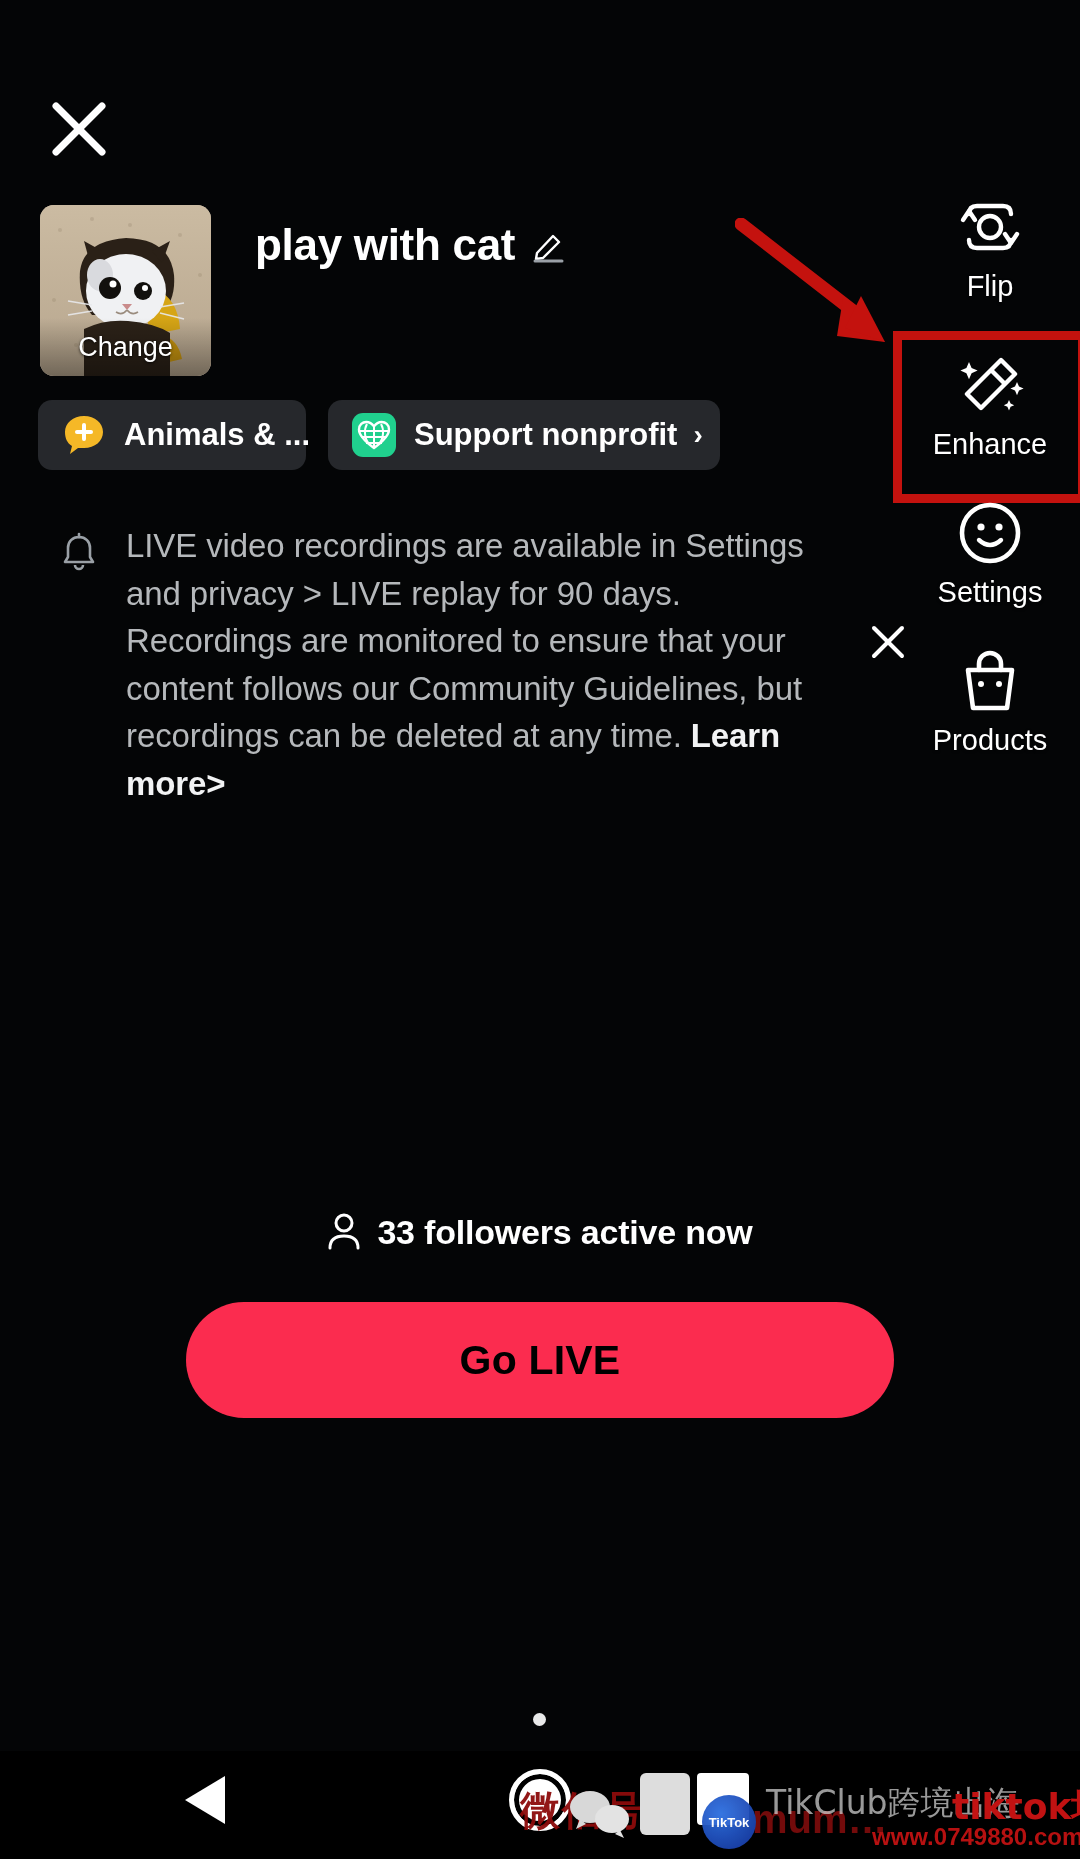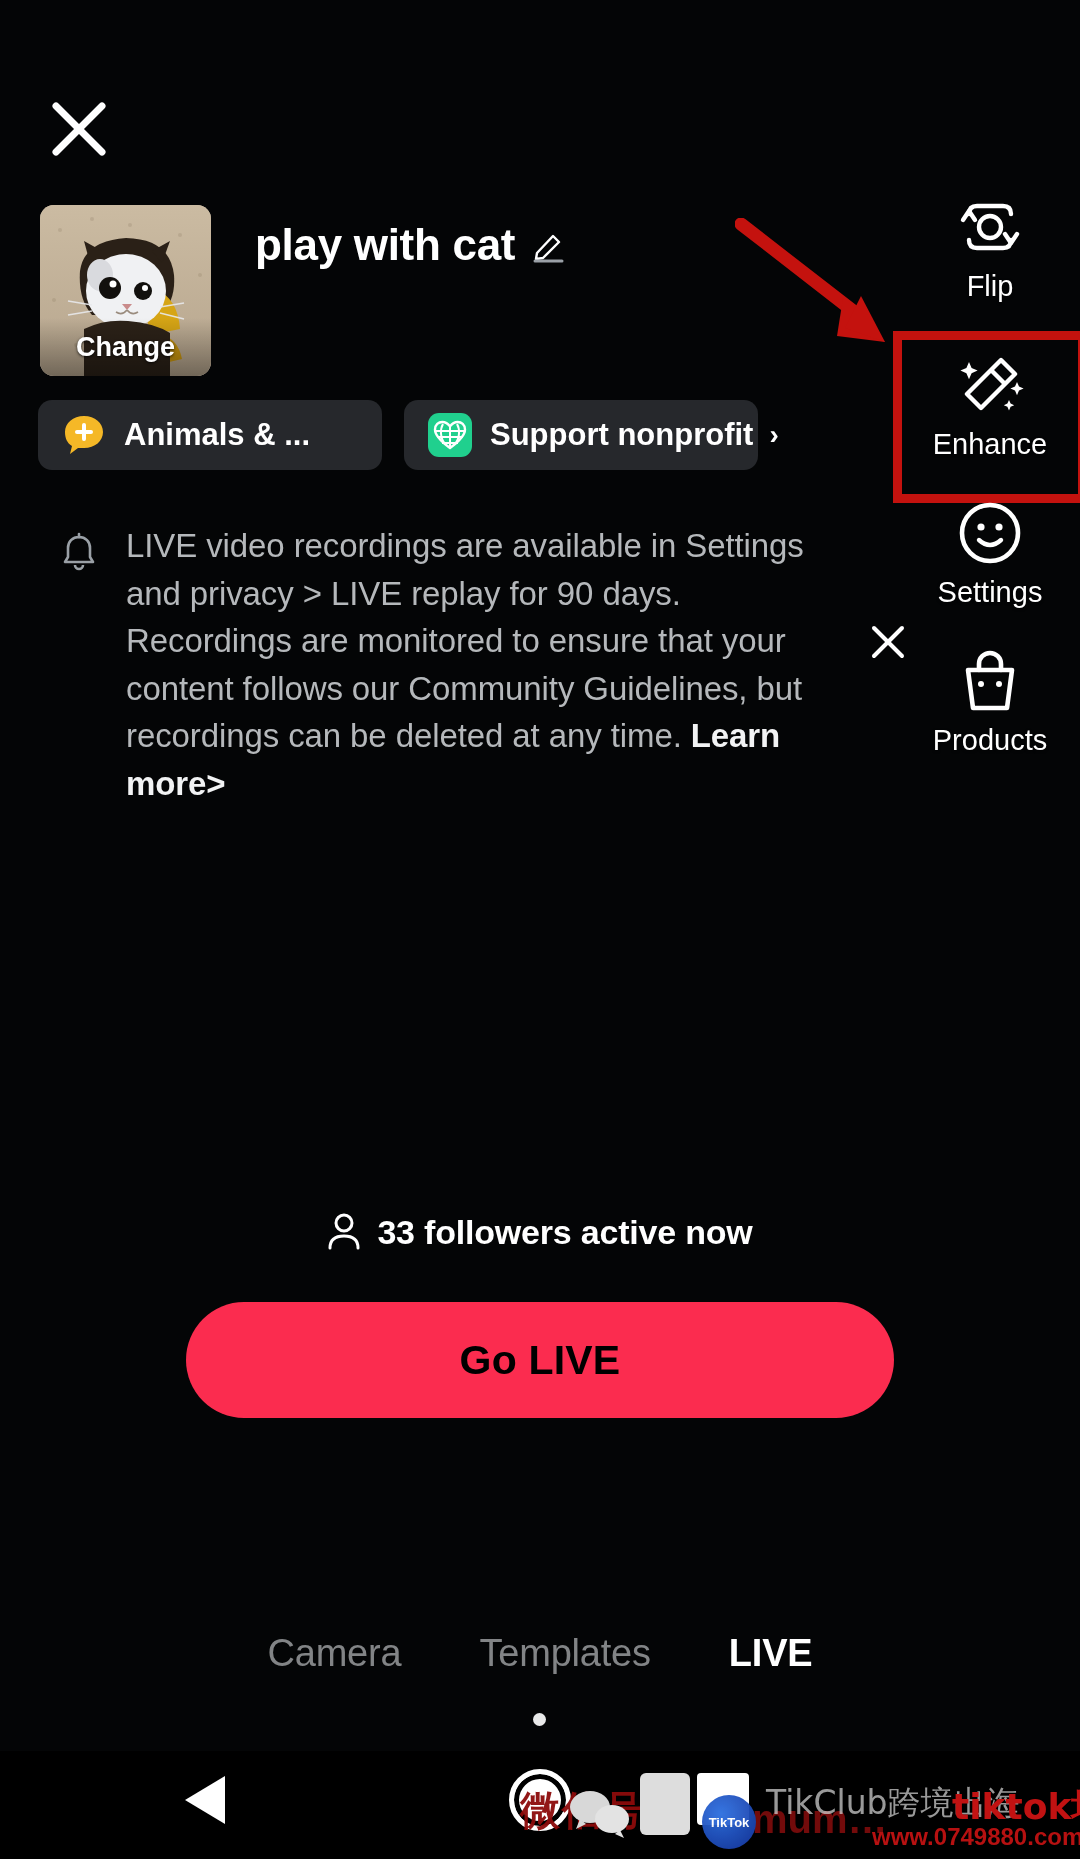--- a/index.html
+++ b/index.html
@@ -47,21 +47,20 @@
   #cover-change-label {
     position: absolute;
     left: 0; right: 0; bottom: 0;
     height: 58px;
     line-height: 58px;
     text-align: center;
     color: #fff;
     font-size: 27px;
     background: linear-gradient(to bottom, rgba(0,0,0,0), rgba(0,0,0,0.38));
     text-shadow: 0 1px 3px rgba(0,0,0,.8);
-    font-weight: bold;
   }
   #title-wrap {
     display: flex;
     align-items: center;
     margin-left: 44px;
     margin-top: 18px;
   }
   #live-title {
     color: #fff;
     font-size: 44px;
@@ -98,22 +97,22 @@
     margin-left: 18px;
     white-space: nowrap;
   }
   .chip-chevron {
     margin-left: 16px;
     color: #fff;
     font-size: 28px;
     font-weight: 700;
     line-height: 1;
   }
-  #chip-category { width: 344px; }
-  #chip-nonprofit { width: 354px; }
+  #chip-category { width: 268px; }
+  #chip-nonprofit { width: 392px; }
   .icon-badge {
     width: 44px; height: 44px;
     border-radius: 11px;
     display: flex; align-items: center; justify-content: center;
     flex: 0 0 auto;
   }
   #category-badge { background: transparent; }
   #nonprofit-badge { background: #20d08e; }
 
   
@@ -525,25 +524,20 @@
       <circle cx="17" cy="11" r="8" fill="none" stroke="#fff" stroke-width="3"></circle>
       <path d="M3 36 q0 -12 14 -12 q14 0 14 12" fill="none" stroke="#fff" stroke-width="3" stroke-linecap="round"></path>
     </svg>
     <span id="followers-text">33 followers active now</span>
   </div>
 
   <div id="go-live-btn">
     <span id="go-live-label">Go LIVE</span>
   </div>
 
-  <div id="mode-tabs">
-    <span class="mode-tab">Camera</span>
-    <span class="mode-tab">Templates</span>
-    <span class="mode-tab active">LIVE</span>
-  </div>
   <div id="mode-dot"></div>
 
   <div id="nav-bar">
     <svg id="nav-back" viewBox="0 0 48 54">
       <path d="M44 3 L4 27 L44 51Z" fill="#fff"></path>
     </svg>
     <div id="nav-home"></div>
     <div id="nav-recents"></div>
   </div>
 

